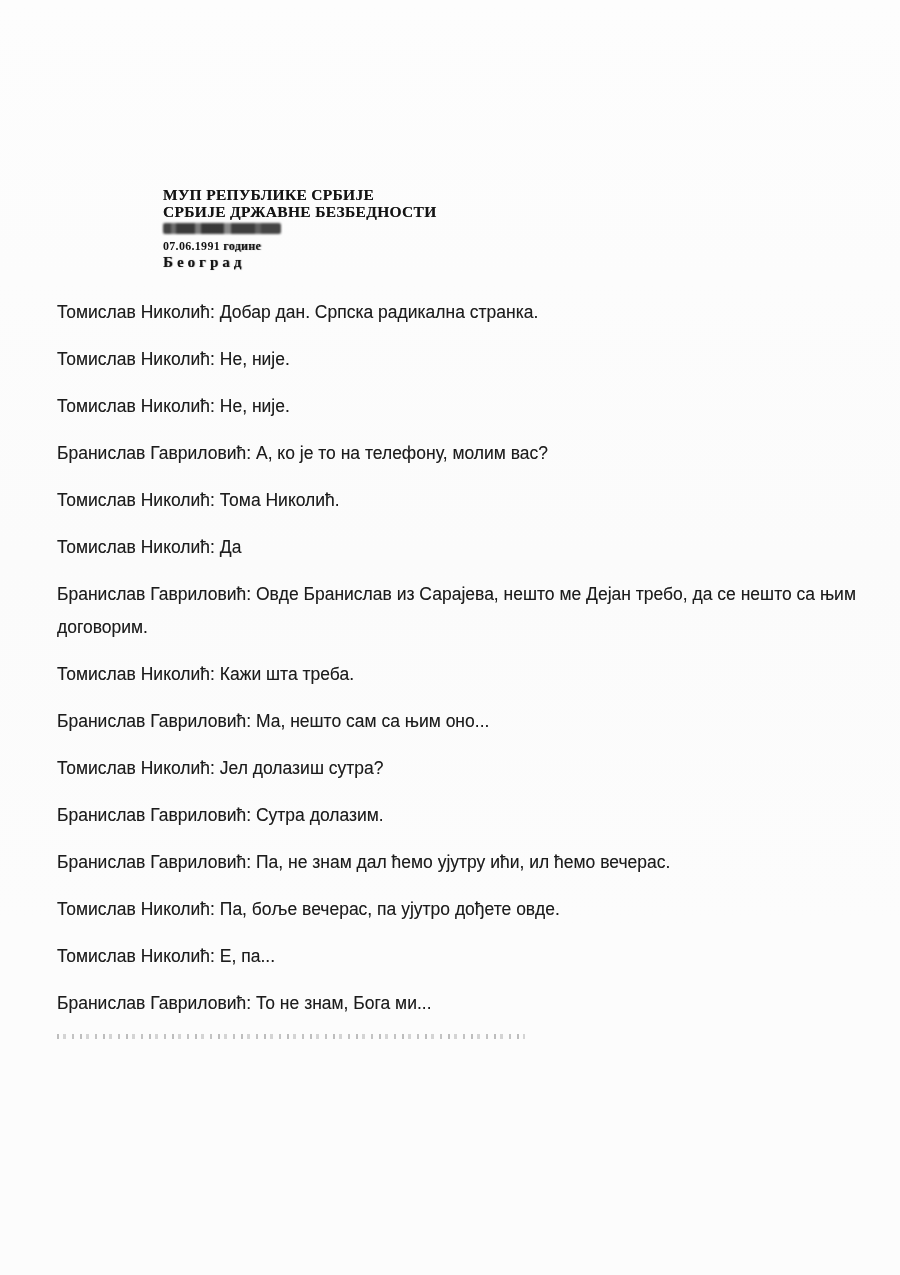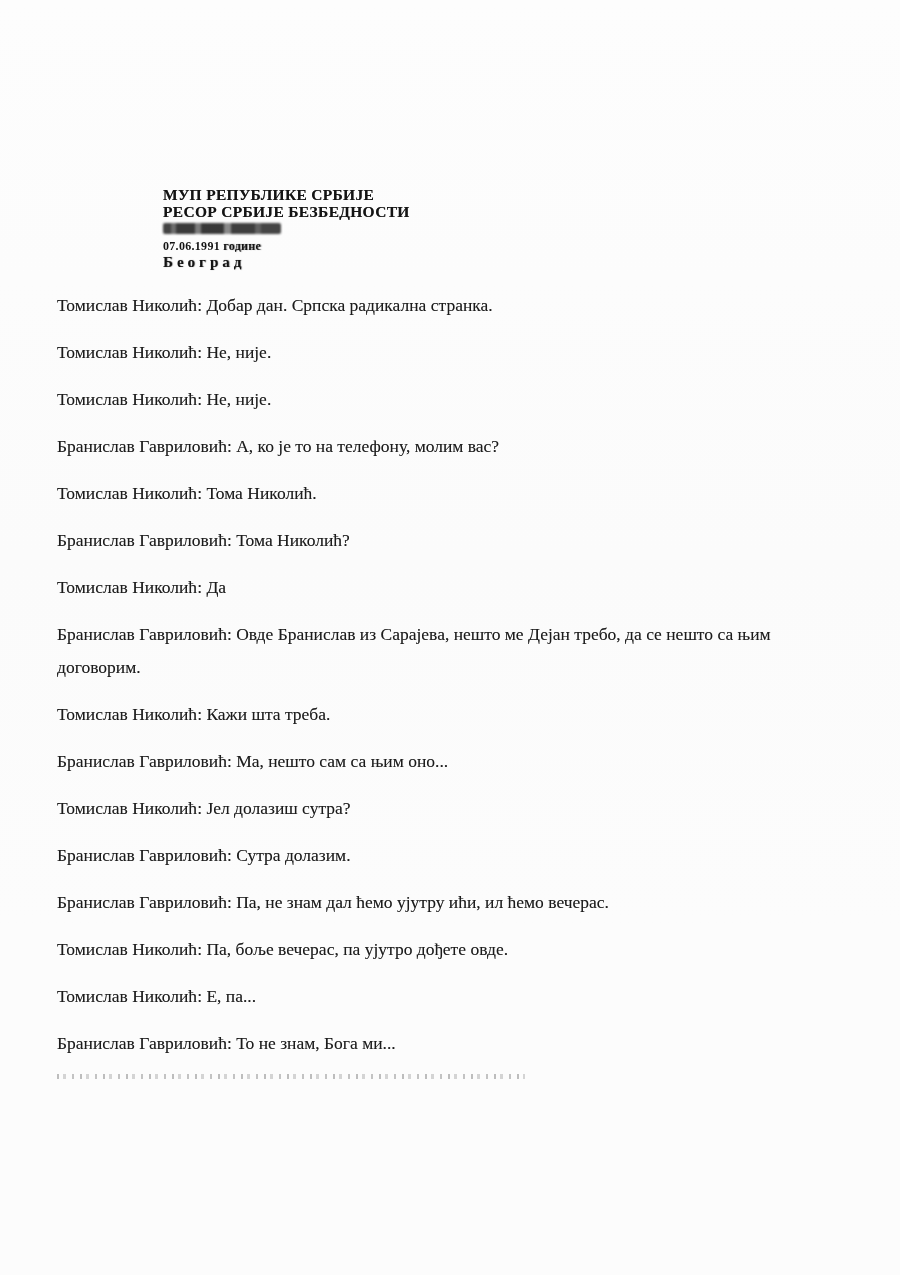--- a/index.html
+++ b/index.html
@@ -55,64 +55,62 @@
   
   .transcript {
     position: absolute;
     left: 57px; top: 289px;
     width: 801px;
     color: #1c1c1c;
     font-size: 17.5px;
     line-height: 33px;
   }
   .transcript p {
-    margin: 0 0 14px 0;
+    margin: 7px 0 14px 0;
     text-shadow: 0 0 0.4px rgba(30,30,30,0.4);
-    font-family: Liberation Serif, serif;
   }
   
   .partial-cutoff {
     margin-top: 4px;
     width: 468px; height: 5px;
     background: repeating-linear-gradient(90deg,
       rgba(45,45,45,0.55) 0 2px, transparent 2px 6px,
       rgba(45,45,45,0.35) 6px 9px, transparent 9px 15px,
       rgba(45,45,45,0.5) 15px 17px, transparent 17px 23px);
     filter: blur(0.6px);
     opacity: 0.55;
   }
 </style>
 </head>
 <body>
 
 <div class="page">
 
   <div class="letterhead">
     <div class="org-line">МУП РЕПУБЛИКЕ СРБИЈЕ</div>
-    <div class="org-line">РЕСОР СРБИЈЕ БЕЗБЕДНОСТИ</div>
+    <div class="org-line">СРБИЈЕ ДРЖАВНЕ БЕЗБЕДНОСТИ</div>
     <div class="redaction-bar"></div>
     <div class="date-line"><span>07.06.1991</span> <span class="smudged">године</span></div>
     <div class="city-line">Београд</div>
   </div>
 
   <div class="transcript">
 
   <p><span>Томислав Николић</span><span>: </span><span>Добар дан. Српска радикална странка.</span></p>
 
 
   <p><span>Томислав Николић</span><span>: </span><span>Не, није.</span></p>
 
 
   <p><span>Томислав Николић</span><span>: </span><span>Не, није.</span></p>
 
   <p><span>Бранислав Гавриловић</span><span>: </span><span>А, ко је то на телефону, молим вас?</span></p>
 
   <p><span>Томислав Николић</span><span>: </span><span>Тома Николић.</span></p>
 
-  <p><span>Бранислав Гавриловић</span><span>: </span><span>Тома Николић?</span></p>
 
   <p><span>Томислав Николић</span><span>: </span><span>Да</span></p>
 
   <p><span>Бранислав Гавриловић</span><span>: </span><span>Овде Бранислав из Сарајева, нешто ме Дејан требо, да се нешто са њим договорим.</span></p>
 
   <p><span>Томислав Николић</span><span>: </span><span>Кажи шта треба.</span></p>
 
   <p><span>Бранислав Гавриловић</span><span>: </span><span>Ма, нешто сам са њим оно...</span></p>
 
   <p><span>Томислав Николић</span><span>: </span><span>Јел долазиш сутра?</span></p>

